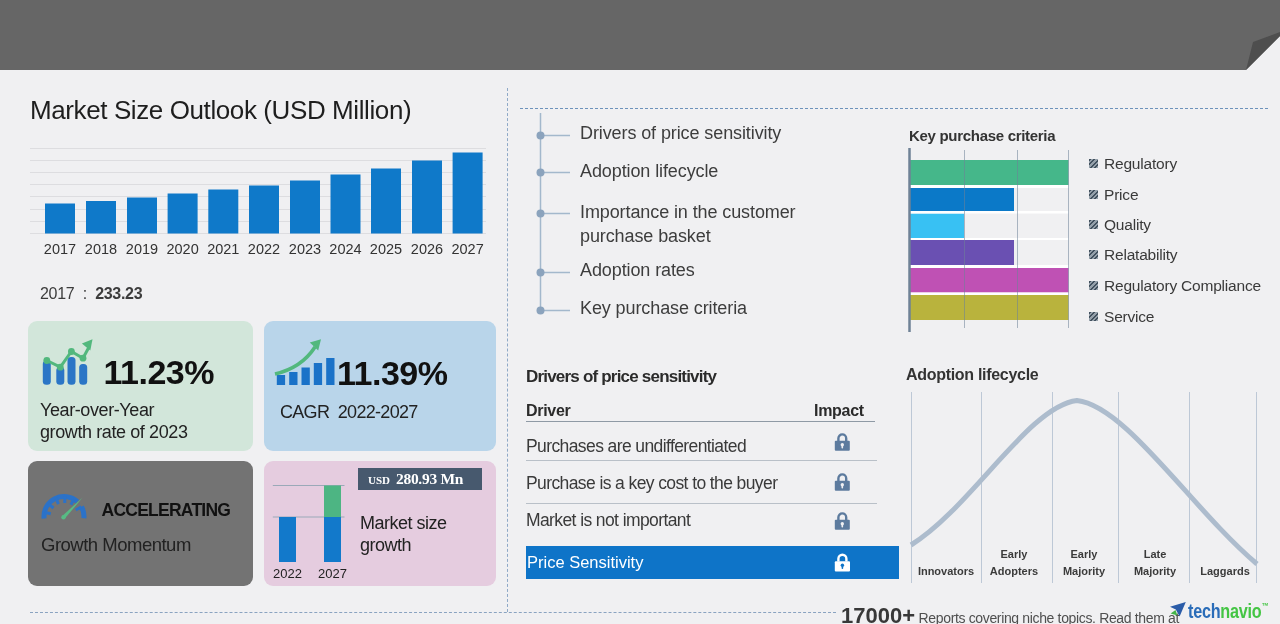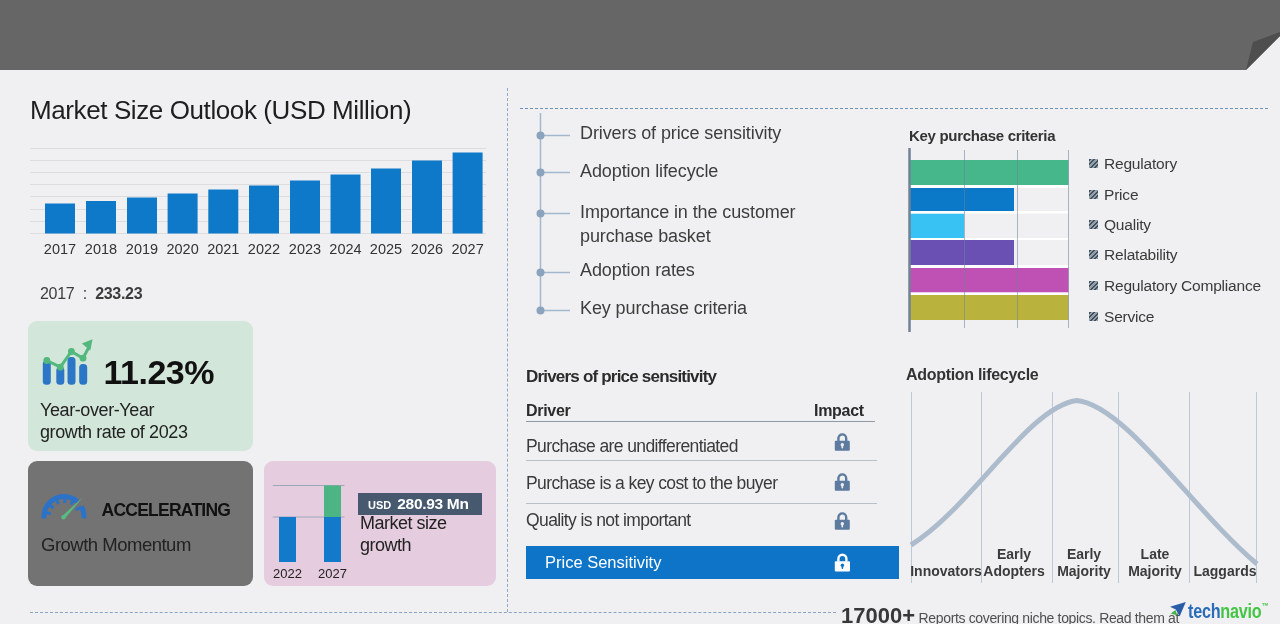--- a/index.html
+++ b/index.html
@@ -12,41 +12,41 @@
   
   .h2{left:30px;top:95px;font-size:26px;color:#1e1e1e;letter-spacing:-0.4px;}
   .cap17{left:40px;top:284.5px;font-size:16px;color:#3c3c3c;letter-spacing:-0.3px;}
   .box{border-radius:9px;}
   .b1{left:28px;top:321px;width:225px;height:130px;background:#d2e6da;}
   .b2{left:264px;top:321px;width:232px;height:130px;background:#b9d5ea;}
   .b3{left:28px;top:461px;width:225px;height:125px;background:#737373;}
   .b4{left:264px;top:461px;width:232px;height:125px;background:#e5ccdf;}
   .pct{font-size:34px;font-weight:bold;color:#111;letter-spacing:-0.5px;}
   .boxtxt{font-size:18px;color:#222;line-height:21.5px;letter-spacing:-0.4px;}
-  .badge{left:94px;top:32px;width:124px;height:22px;background:#47596e;color:#fff;line-height:22px;white-space:nowrap;}
+  .badge{left:94px;top:7px;width:124px;height:22px;background:#47596e;color:#fff;line-height:22px;white-space:nowrap;font-family:Liberation Serif, serif;}
   .badge .usd{font-size:11px;font-weight:bold;margin-left:10px;margin-right:6px;}
   .badge .mn{font-size:15.5px;font-weight:bold;letter-spacing:-0.3px;}
   
   .vsep{left:507px;top:88px;height:524px;width:0;border-left:1px dashed #8fa9c7;}
   .hsep{left:520px;top:108px;width:748px;height:0;border-top:1px dashed #6d92bb;}
   .bsep{left:30px;top:612px;width:806px;height:0;border-top:1px dashed #8aa3c0;}
   
   .clhead{left:522px;top:84px;font-size:20.5px;font-weight:bold;color:#393939;word-spacing:6px;letter-spacing:-0.5px;}
   .clitem{font-size:18px;color:#3d3d3d;line-height:24px;letter-spacing:-0.1px;}
   
   .thead{left:526px;top:366.5px;font-size:17px;font-weight:bold;color:#2b2b2b;letter-spacing:-0.8px;}
   .tcolh{font-size:16px;font-weight:bold;color:#2b2b2b;letter-spacing:-0.3px;}
   .trow{font-size:17.5px;color:#3a3a3a;letter-spacing:-0.6px;}
   .tline{left:526px;width:351px;height:0;border-top:1px solid #b9c0c8;}
   .bluerow{left:526px;top:546px;width:373px;height:33px;background:#0e74c8;color:#fff;font-size:16.5px;line-height:33px;}
   
   .rhead{font-size:15px;font-weight:bold;color:#333;letter-spacing:-0.3px;}
   .leg{font-size:15.5px;color:#3a3a3a;letter-spacing:-0.2px;}
   .legsq{width:9px;height:9px;background:repeating-linear-gradient(135deg,#42515f 0px,#42515f 1.6px,#95a0aa 1.6px,#95a0aa 3.2px);}
-  .alabel{font-size:14px;font-weight:bold;color:#3b3b3b;text-align:center;line-height:16.5px;}
+  .alabel{font-size:11px;font-weight:bold;color:#3b3b3b;text-align:center;line-height:16.5px;}
   
   .bot{left:841px;top:603px;font-size:14px;color:#4f4f4f;letter-spacing:-0.35px;}
   .bot b{color:#383838;font-size:22px;letter-spacing:0;}
 </style>
 </head>
 <body>
 <div class="page">
 
   <div class="abs header"></div>
   <svg class="abs" style="left:1240px;top:0px" width="40" height="70">
@@ -111,20 +111,35 @@
         <circle cx="21.3" cy="30.2" r="3.4"></circle>
         <circle cx="32.4" cy="14.5" r="3.4"></circle>
         <circle cx="44" cy="21.2" r="3.4"></circle>
         <polygon points="42.9,6.4 53.5,2.2 51.3,13.4"></polygon>
       </g>
     </svg>
     <div class="abs pct" style="left:75.5px;top:32px">11.23%</div>
     <div class="abs boxtxt" style="left:12px;top:79px">Year-over-Year<br>growth rate of 2023</div>
   </div>
 
+  <div class="abs box b2">
+    <svg class="abs" style="left:10px;top:17px" width="64" height="50">
+      <g fill="#1a72c8">
+        <rect x="2.8" y="37" width="8.3" height="10"></rect>
+        <rect x="15.2" y="34" width="8.3" height="13"></rect>
+        <rect x="27.5" y="29.5" width="8.3" height="17.5"></rect>
+        <rect x="39.8" y="25" width="8.3" height="22"></rect>
+        <rect x="52.2" y="20" width="8.3" height="27"></rect>
+      </g>
+      <path d="M1,36 C14,33 30,26 41,9" stroke="#52b87d" stroke-width="3.6" fill="none"></path>
+      <polygon points="35.8,4.6 47,1.2 44.2,12.6" fill="#52b87d"></polygon>
+    </svg>
+    <div class="abs pct" style="left:73px;top:32.5px">11.39%</div>
+    <div class="abs boxtxt" style="left:16px;top:81px;font-size:18px;letter-spacing:-0.7px;">CAGR&nbsp; 2022-2027</div>
+  </div>
 
   <div class="abs box b3">
     <svg class="abs" style="left:11px;top:26px" width="54" height="40">
       <path d="M5.1,31.6 A20.0 20.0 0 0 1 38.4,14.6" stroke="#2b72c8" stroke-width="5" fill="none"></path>
       <path d="M42.5,19.8 A20.0 20.0 0 0 1 44.9,31.2" stroke="#2b72c8" stroke-width="5" fill="none"></path>
       <g stroke="#2b72c8" stroke-width="3">
         <line x1="5.4" y1="25.3" x2="11.8" y2="26.7"></line>
         <line x1="9.5" y1="16.9" x2="14.5" y2="21.0"></line>
         <line x1="16.9" y1="11.2" x2="19.5" y2="17.2"></line>
         <line x1="26.0" y1="9.5" x2="25.7" y2="16.0"></line>
@@ -178,26 +193,26 @@
   <div class="abs clitem" style="left:580px;top:121px">Drivers of price sensitivity</div>
   <div class="abs clitem" style="left:580px;top:158.5px">Adoption lifecycle</div>
   <div class="abs clitem" style="left:580px;top:199.5px">Importance in the customer<br>purchase basket</div>
   <div class="abs clitem" style="left:580px;top:258px">Adoption rates</div>
   <div class="abs clitem" style="left:580px;top:295.5px">Key purchase criteria</div>
 
   <div class="abs thead">Drivers of price sensitivity</div>
   <div class="abs tcolh" style="left:526px;top:402px">Driver</div>
   <div class="abs tcolh" style="left:814px;top:402px">Impact</div>
   <div class="abs" style="left:526px;top:420.5px;width:349px;height:0;border-top:1.5px solid #8f9aa5;"></div>
-  <div class="abs trow" style="left:526px;top:436px">Purchase are undifferentiated</div>
+  <div class="abs trow" style="left:526px;top:436px">Purchases are undifferentiated</div>
   <div class="abs tline" style="top:460px"></div>
   <div class="abs trow" style="left:526px;top:473px">Purchase is a key cost to the buyer</div>
   <div class="abs tline" style="top:503px"></div>
-  <div class="abs trow" style="left:526px;top:510px">Quality is not important</div>
-  <div class="abs bluerow"><span style="margin-left:19px">Price Sensitivity</span></div>
+  <div class="abs trow" style="left:526px;top:510px">Market is not important</div>
+  <div class="abs bluerow"><span style="margin-left:1px">Price Sensitivity</span></div>
 
   <svg class="abs" style="left:834px;top:432px" width="17" height="20">
     <path d="M4.4,9 v-2.7 a3.9 3.9 0 0 1 7.8,0 v2.7" stroke="#5d7b9e" stroke-width="2.4" fill="none"></path>
     <rect x="0.8" y="8.8" width="15" height="10" rx="1" fill="#5d7b9e"></rect>
     <circle cx="8.3" cy="12.7" r="1.7" fill="#f0f0f2"></circle>
     <rect x="7.5" y="13.4" width="1.6" height="3" rx="0.7" fill="#f0f0f2"></rect>
   </svg>
   <svg class="abs" style="left:834px;top:472px" width="17" height="20">
     <path d="M4.4,9 v-2.7 a3.9 3.9 0 0 1 7.8,0 v2.7" stroke="#5d7b9e" stroke-width="2.4" fill="none"></path>
     <rect x="0.8" y="8.8" width="15" height="10" rx="1" fill="#5d7b9e"></rect>

